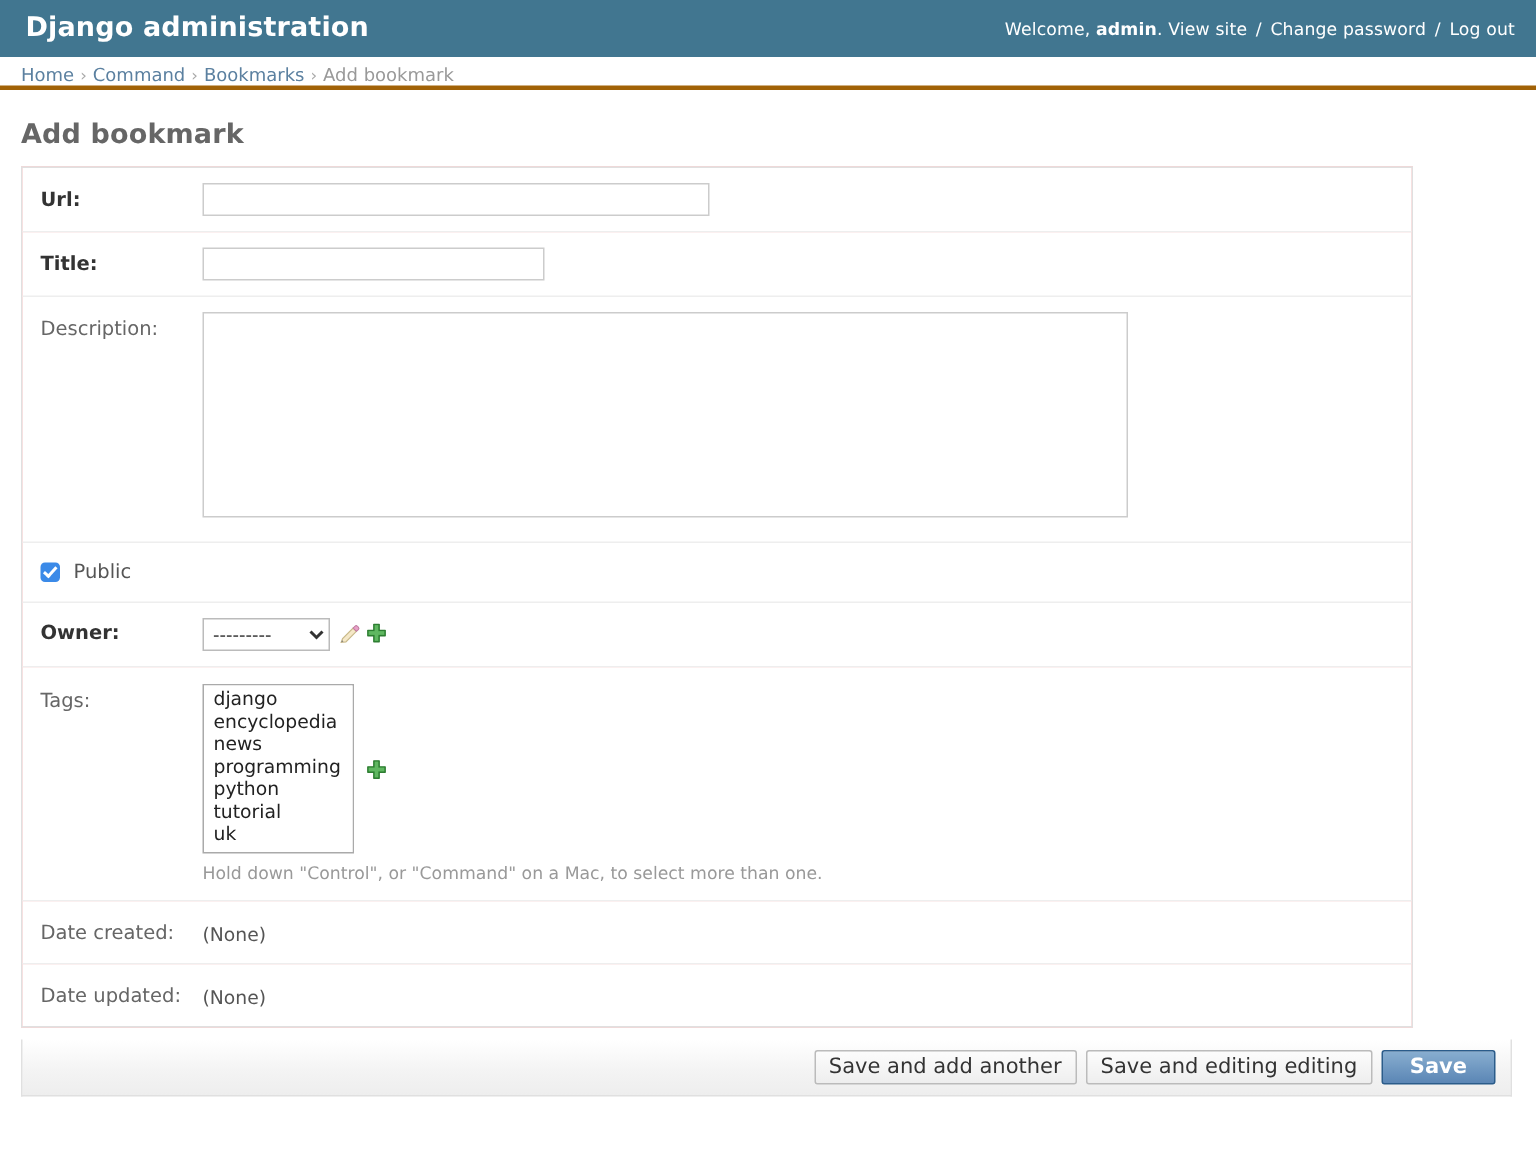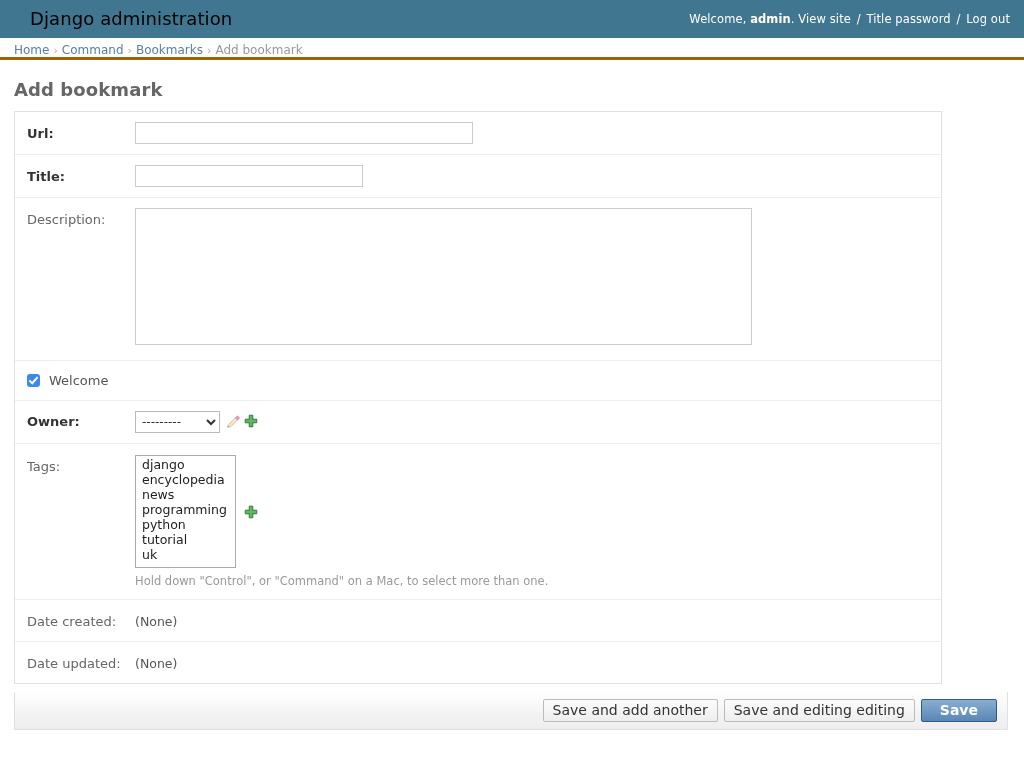--- a/index.html
+++ b/index.html
@@ -22,25 +22,25 @@
     height: 38px;
     display: flex;
     align-items: center;
     justify-content: space-between;
     padding: 0 14px 0 14px;
     position: relative;
     overflow: hidden;
   }
   #site-name {
     font-size: 18px;
-    font-weight: 400;
-    color: #000000;
+    font-weight: 700;
+    color: #ffffff;
     letter-spacing: 0.1px;
     line-height: 1;
-    margin: 16px;
+    margin: 3px;
     padding-left: 0px;
   }
   #user-tools {
     font-size: 11.5px;
     color: #ffffff;
     letter-spacing: 0.1px;
     white-space: nowrap;
   }
   #user-tools a {
     color: #ffffff;
@@ -264,21 +264,21 @@
 </head>
 <body>
 
 <div id="branding-header">
   <h1 id="site-name">Django administration</h1>
   <div id="user-tools">
     <span>Welcome,</span>
     <strong>admin</strong><span>.</span>
     <a href="#">View site</a>
     <span class="sep">/</span>
-    <a href="#">Title password</a>
+    <a href="#">Change password</a>
     <span class="sep">/</span>
     <a href="#">Log out</a>
   </div>
 </div>
 
 <div id="breadcrumbs">
   <a href="#">Home</a>
   <span class="crumb-sep">›</span>
   <a href="#">Command</a>
   <span class="crumb-sep">›</span>
@@ -310,21 +310,21 @@
       <div class="form-row" style="padding-bottom:12px;">
         <div class="field-label">Description:</div>
         <div class="field-body">
           <textarea style=""></textarea>
         </div>
       </div>
 
       <div class="form-row checkbox-row">
         <div style="width:108px;flex:0 0 108px;display:flex;align-items:center;">
           <span class="chk-box"></span>
-          <span class="chk-label">Welcome</span>
+          <span class="chk-label">Public</span>
         </div>
       </div>
 
       <div class="form-row" style="align-items:center;">
         <div class="field-label bold" style="padding-top:0;">Owner:</div>
         <div class="field-body inline-row">
           <select class="djselect">
             <option>---------</option>
           </select>
           <span class="icon-btn">

